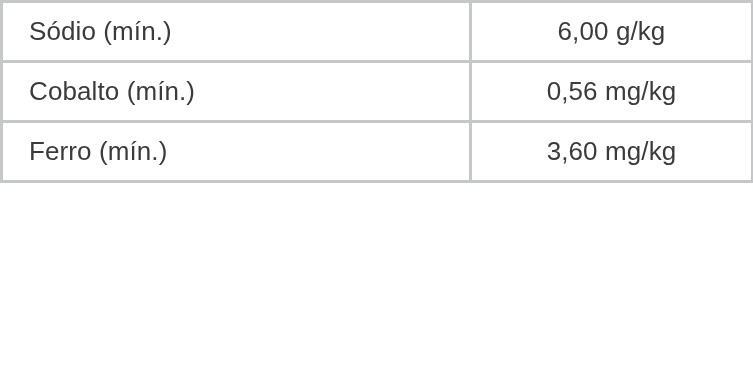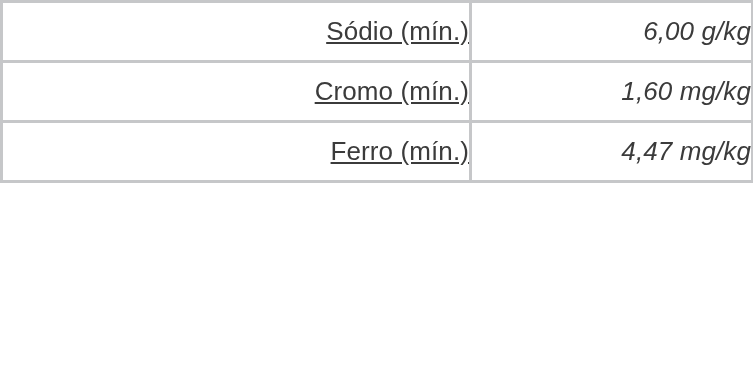--- a/index.html
+++ b/index.html
@@ -40,48 +40,46 @@
     background: #ffffff;
     color: #3b3b3b;
     font-size: 26px;
     font-weight: 400;
     line-height: 1.1;
     letter-spacing: 0.1px;
     white-space: nowrap;
     overflow: hidden;
   }
   table.nutrient-table td.name-cell {
-    text-align: right;
+    text-align: left;
     padding-left: 26px;
     vertical-align: middle;
-    text-decoration: underline;
   }
   table.nutrient-table td.value-cell {
-    text-align: right;
+    text-align: center;
     vertical-align: middle;
-    font-style: italic;
   }
 </style>
 </head>
 <body>
 
 <div class="table-wrap">
   <table class="nutrient-table">
     <colgroup>
       <col class="c-name">
       <col class="c-value">
     </colgroup>
     <tbody>
       <tr>
         <td class="name-cell">Sódio (mín.)</td>
         <td class="value-cell">6,00 g/kg</td>
       </tr>
       <tr>
-        <td class="name-cell">Cromo (mín.)</td>
-        <td class="value-cell">1,60 mg/kg</td>
+        <td class="name-cell">Cobalto (mín.)</td>
+        <td class="value-cell">0,56 mg/kg</td>
       </tr>
       <tr>
         <td class="name-cell">Ferro (mín.)</td>
-        <td class="value-cell">4,47 mg/kg</td>
+        <td class="value-cell">3,60 mg/kg</td>
       </tr>
     </tbody>
   </table>
 </div>
 
 </body></html>

